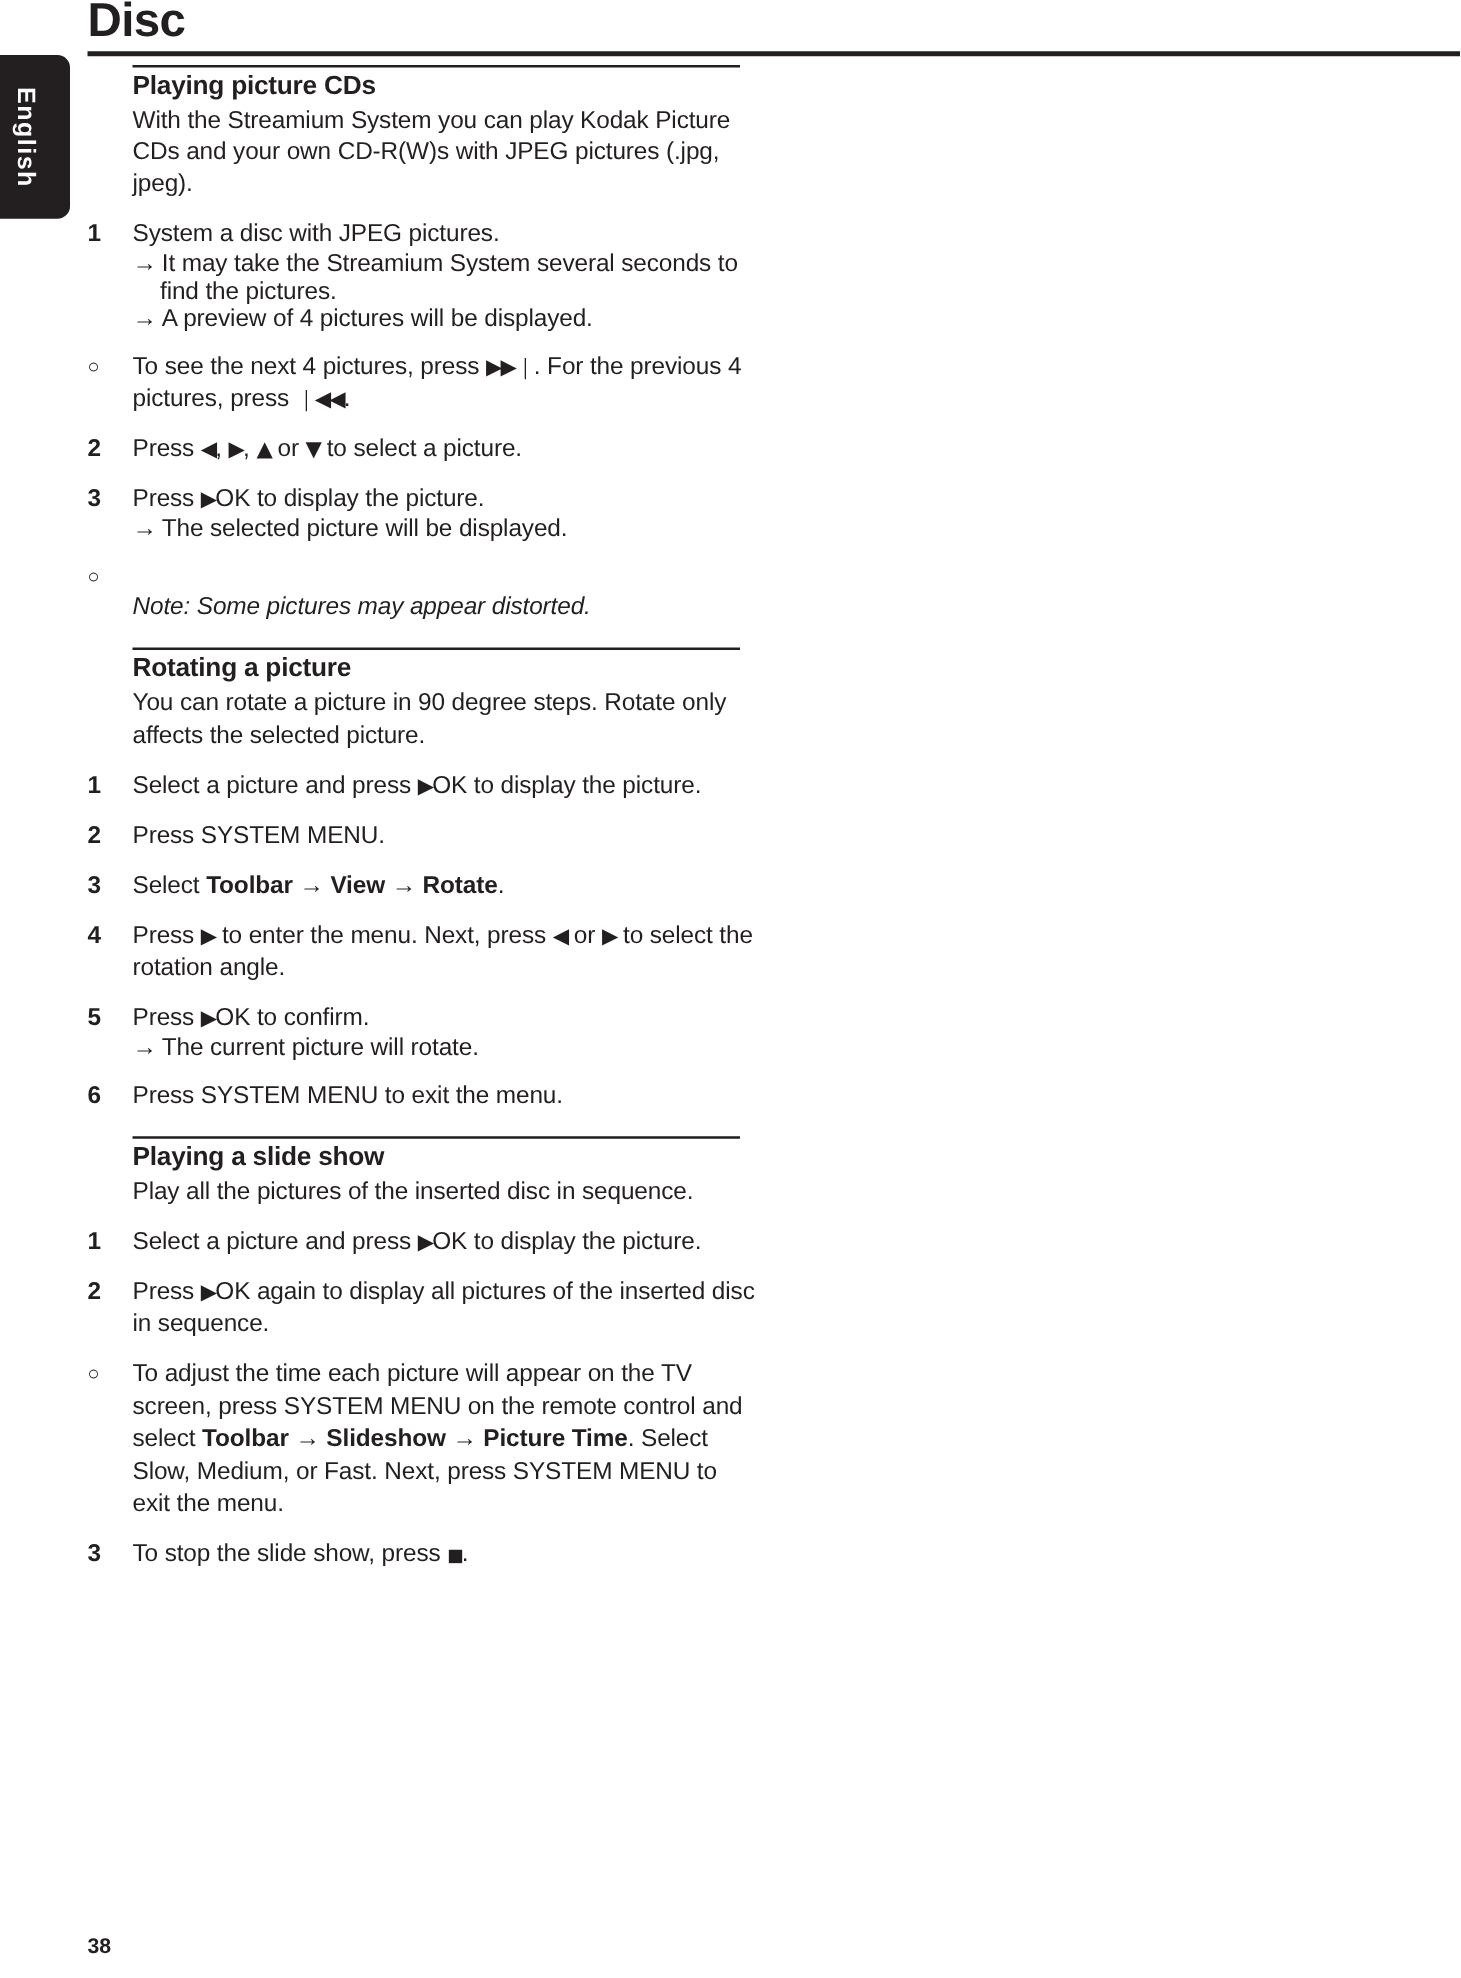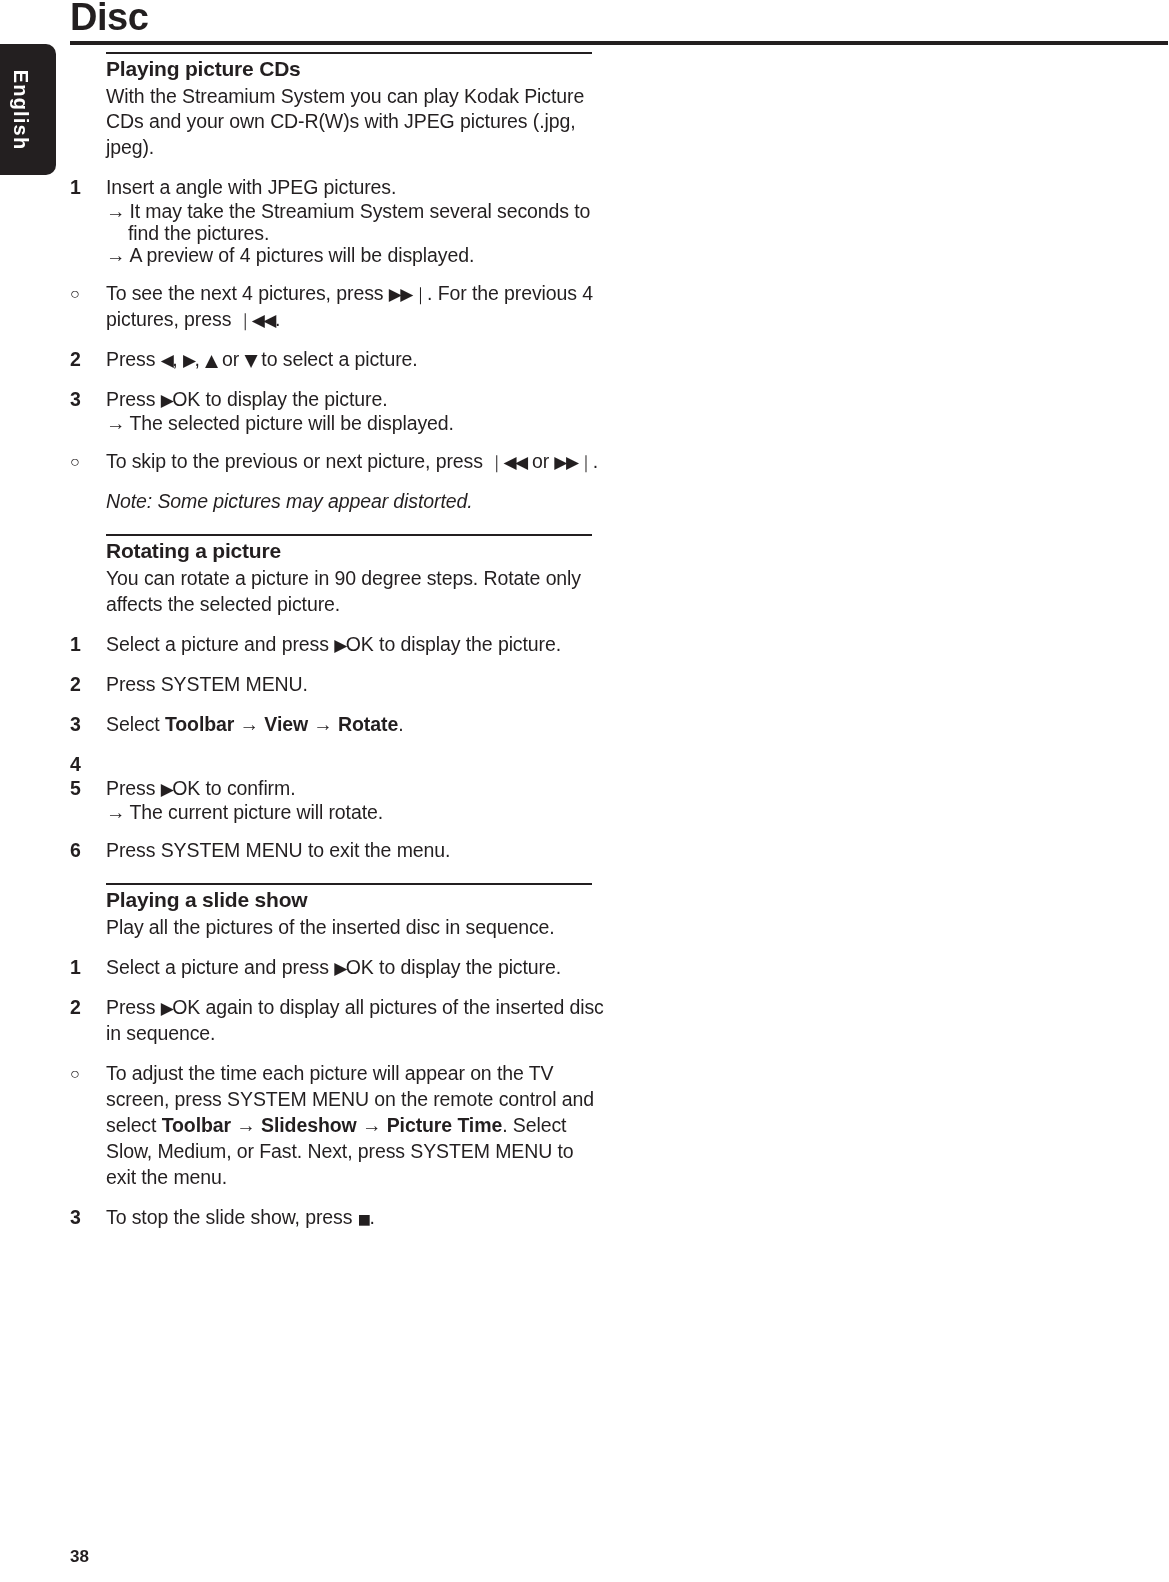--- a/index.html
+++ b/index.html
@@ -161,37 +161,36 @@
   <span id="language-tab-label">English</span>
 </div>
 
 <div id="content">
     <div class="section">
       <div class="section-rule"></div>
       <div class="section-heading">Playing picture CDs</div>
       <div class="section-intro">With the Streamium System you can play Kodak Picture CDs and your own CD-R(W)s with JPEG pictures (.jpg, jpeg).</div>
       <div class="step">
         <div class="step-marker">1</div>
-        <div class="step-body"><span>Insert a angle with JPEG pictures.</span><span class="result"><span class="arrow">→</span><span>It may take the Streamium System several seconds to find the pictures.</span></span><span class="result"><span class="arrow">→</span><span>A preview of 4 pictures will be displayed.</span></span></div>
+        <div class="step-body"><span>System a disc with JPEG pictures.</span><span class="result"><span class="arrow">→</span><span>It may take the Streamium System several seconds to find the pictures.</span></span><span class="result"><span class="arrow">→</span><span>A preview of 4 pictures will be displayed.</span></span></div>
       </div>
       <div class="step">
         <div class="step-marker bullet">○</div>
         <div class="step-body"><span>To see the next 4 pictures, press </span><span class="glyph">▶▶｜</span><span>. For the previous 4 pictures, press </span><span class="glyph">｜◀◀</span><span>.</span></div>
       </div>
       <div class="step">
         <div class="step-marker">2</div>
         <div class="step-body"><span>Press </span><span class="glyph">◀</span><span>, </span><span class="glyph">▶</span><span>, </span><span class="glyph">▲</span><span> or </span><span class="glyph">▼</span><span> to select a picture.</span></div>
       </div>
       <div class="step">
         <div class="step-marker">3</div>
         <div class="step-body"><span>Press </span><span class="glyph">▶</span><span>OK to display the picture.</span><span class="result"><span class="arrow">→</span><span>The selected picture will be displayed.</span></span></div>
       </div>
       <div class="step">
         <div class="step-marker bullet">○</div>
-        <div class="step-body"><span>To skip to the previous or next picture, press </span><span class="glyph">｜◀◀</span><span> or </span><span class="glyph">▶▶｜</span><span>.</span></div>
       </div>
       <div class="step">
         <div class="step-marker"></div>
         <div class="step-body note"><span>Note: Some pictures may appear distorted.</span></div>
       </div>
     </div>
     <div class="section">
       <div class="section-gap"></div>
       <div class="section-rule"></div>
       <div class="section-heading">Rotating a picture</div>
@@ -203,20 +202,21 @@
       <div class="step">
         <div class="step-marker">2</div>
         <div class="step-body"><span>Press SYSTEM MENU.</span></div>
       </div>
       <div class="step">
         <div class="step-marker">3</div>
         <div class="step-body"><span>Select </span><span class="bold">Toolbar</span><span class="menu-arrow"> → </span><span class="bold">View</span><span class="menu-arrow"> → </span><span class="bold">Rotate</span><span>.</span></div>
       </div>
       <div class="step">
         <div class="step-marker">4</div>
+        <div class="step-body"><span>Press </span><span class="glyph">▶</span><span> to enter the menu. Next, press </span><span class="glyph">◀</span><span> or </span><span class="glyph">▶</span><span> to select the rotation angle.</span></div>
       </div>
       <div class="step">
         <div class="step-marker">5</div>
         <div class="step-body"><span>Press </span><span class="glyph">▶</span><span>OK to confirm.</span><span class="result"><span class="arrow">→</span><span>The current picture will rotate.</span></span></div>
       </div>
       <div class="step">
         <div class="step-marker">6</div>
         <div class="step-body"><span>Press SYSTEM MENU to exit the menu.</span></div>
       </div>
     </div>

